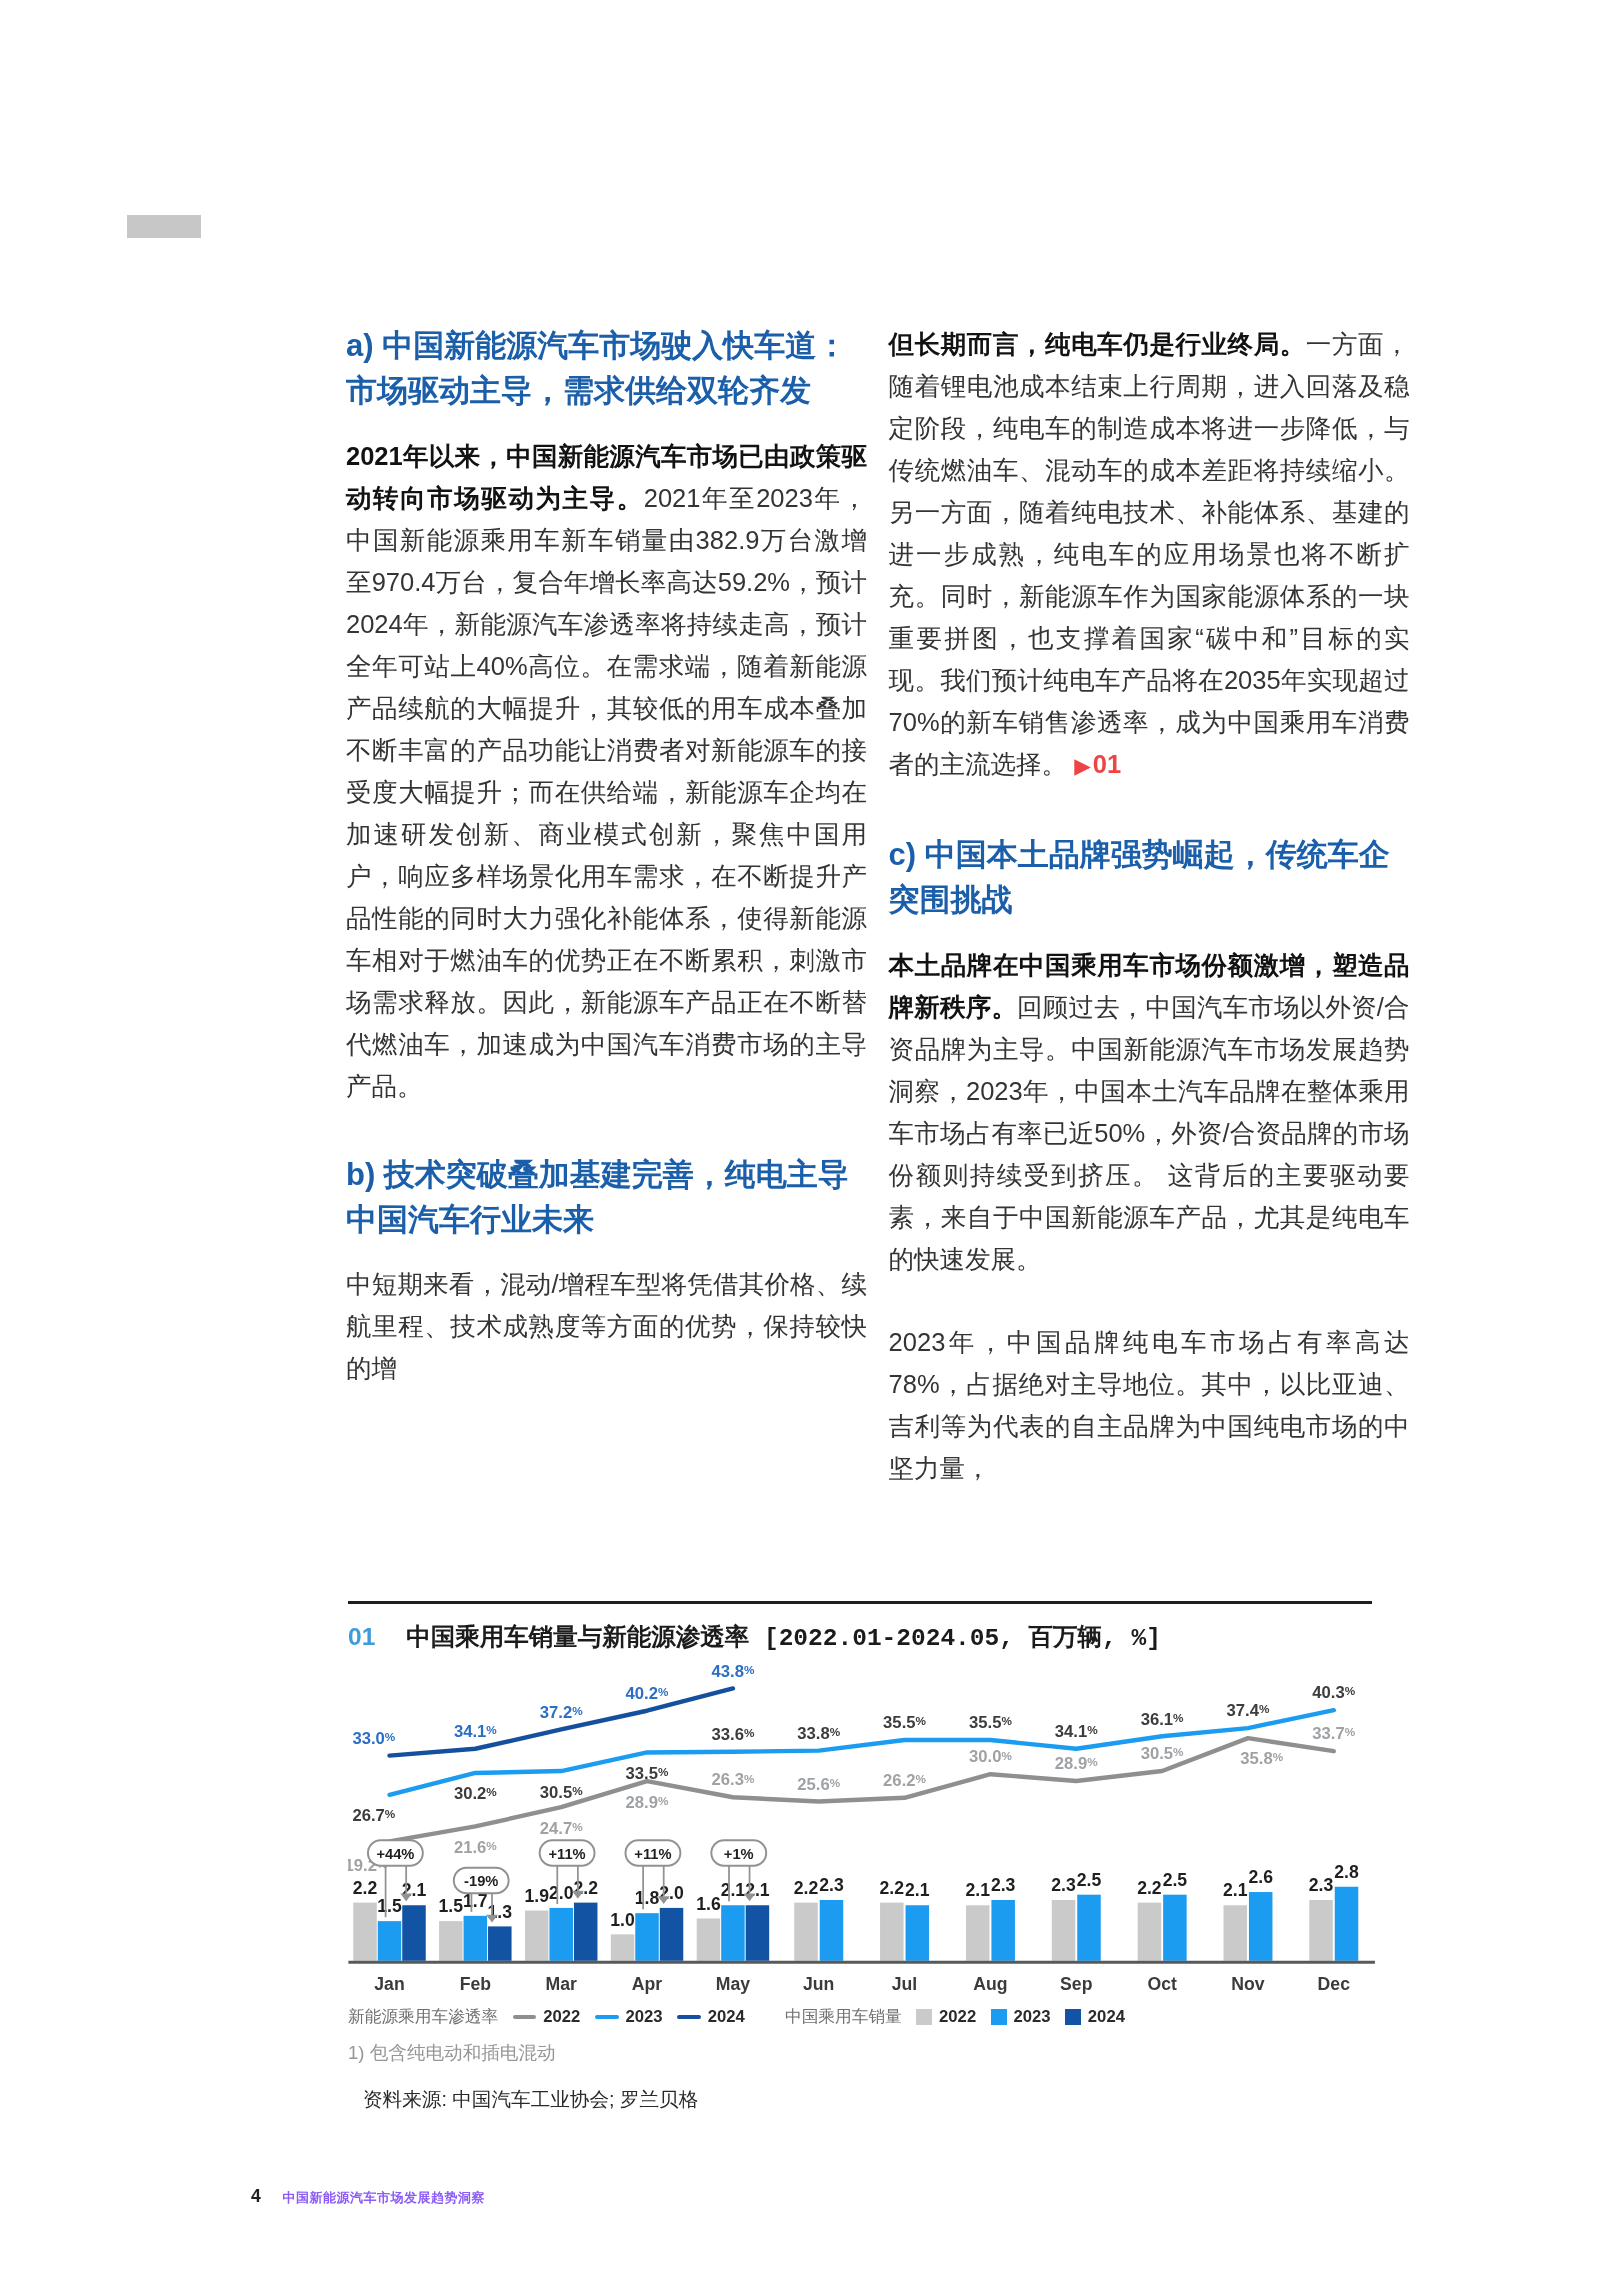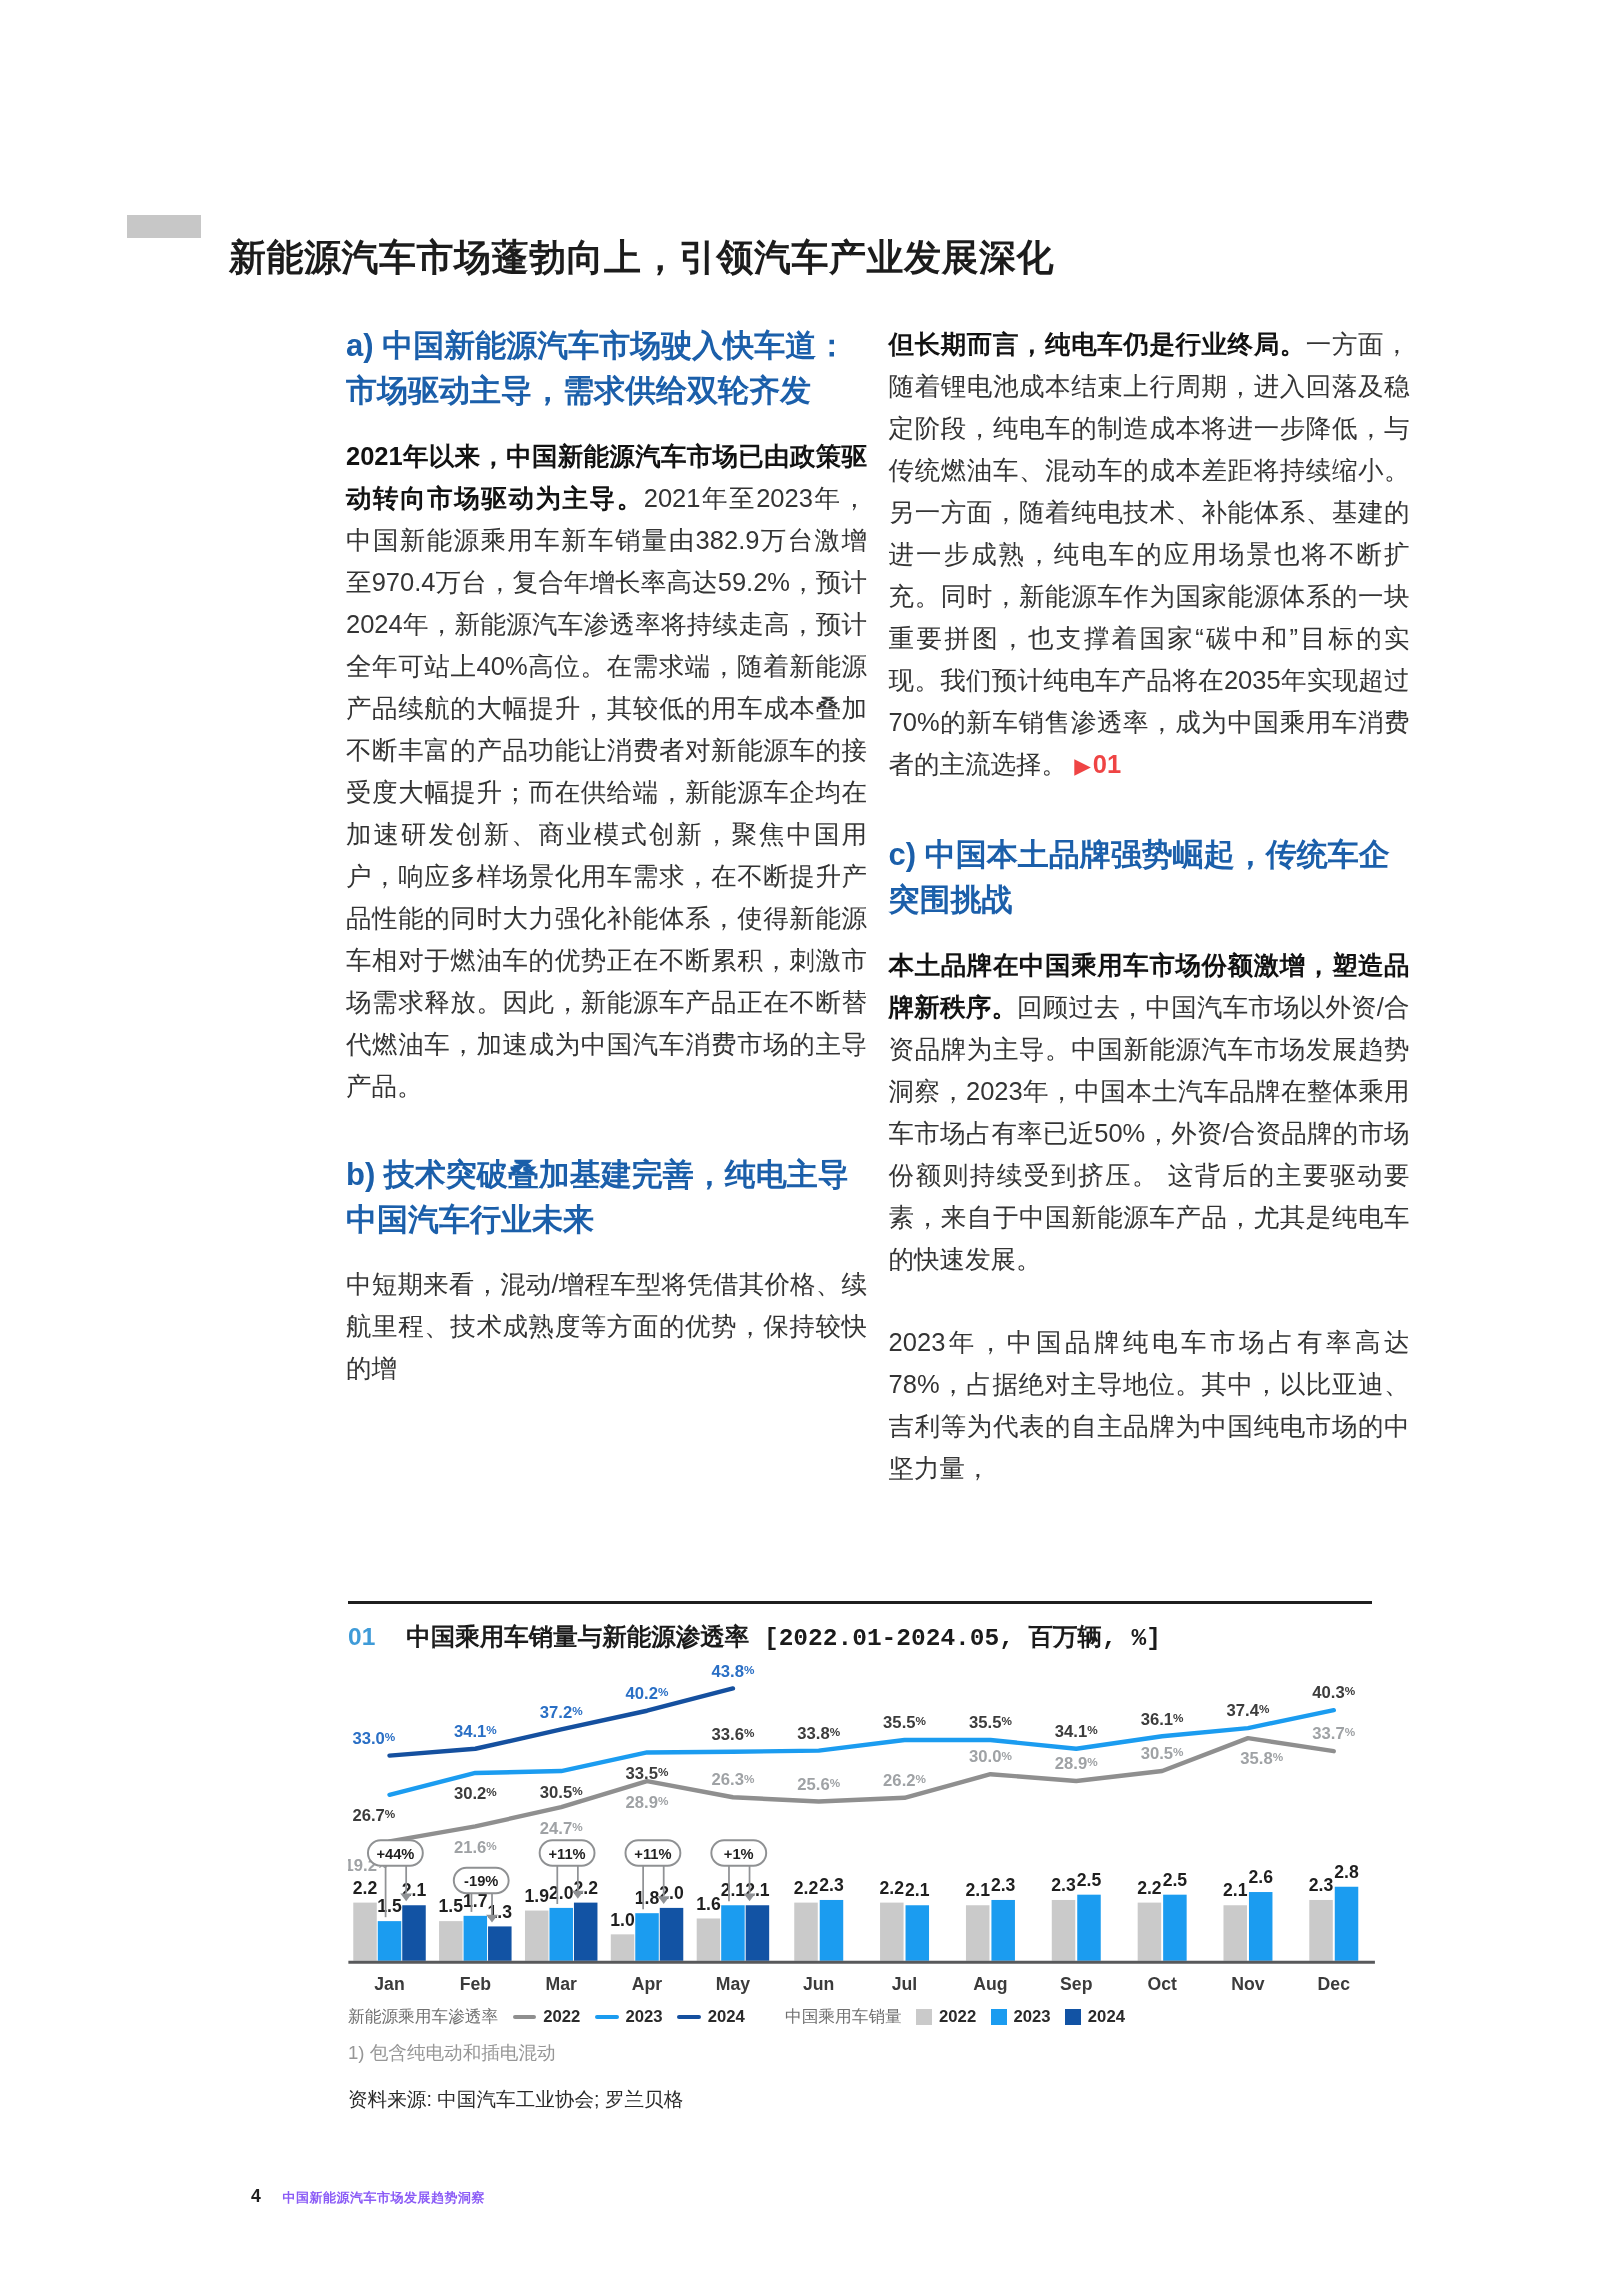--- a/index.html
+++ b/index.html
@@ -30,34 +30,33 @@
   .chart-wrap{margin-top:11.8px;}
   svg text{font-family:"Liberation Sans","DejaVu Sans",sans-serif;}
 
   .legend{display:flex;align-items:center;gap:14.7px;margin-top:2px;font-size:16.7px;color:#2a2a2a;}
   .lg-group-label{color:#707070;}
   .lg-group-label.second{margin-left:25.5px;}
   .lg-item{display:flex;align-items:center;gap:6.9px;font-weight:bold;}
   .lg-line{width:23.5px;height:3.9px;border-radius:2px;}
   .lg-sq{width:15.7px;height:15.7px;}
   .footnote{margin-top:11.8px;font-size:18.6px;color:#969696;}
-  .source{margin-top:19.6px;font-size:19.6px;color:#2a2a2a;}
+  .source{margin-top:19.6px;font-size:19.6px;color:#2a2a2a;margin-left:15px;}
 
   
   .footer{position:absolute;left:251px;top:2186px;display:flex;align-items:baseline;gap:21.6px;}
   .footer .pg{font-size:17.6px;font-weight:bold;color:#1f1f1f;}
   .footer .doc{font-size:13px;font-weight:bold;color:#8b5cf6;letter-spacing:0.5px;}
 </style>
 </head>
 <body>
 
 <div class="page">
 
   <div class="accent-bar"></div>
-  <h1 class="page-title">新能源汽车市场蓬勃向上，引领汽车产业发展深化</h1>
 
   <div class="columns">
     <div class="col">
       <h2 class="sec-h">a) 中国新能源汽车市场驶入快车道：市场驱动主导，需求供给双轮齐发</h2>
       <p class="body-p"><span class="lead">2021年以来，中国新能源汽车市场已由政策驱动转向市场驱动为主导。</span><span>2021年至2023年，中国新能源乘用车新车销量由382.9万台激增至970.4万台，复合年增长率高达59.2%，预计2024年，新能源汽车渗透率将持续走高，预计全年可站上40%高位。在需求端，随着新能源产品续航的大幅提升，其较低的用车成本叠加不断丰富的产品功能让消费者对新能源车的接受度大幅提升；而在供给端，新能源车企均在加速研发创新、商业模式创新，聚焦中国用户，响应多样场景化用车需求，在不断提升产品性能的同时大力强化补能体系，使得新能源车相对于燃油车的优势正在不断累积，刺激市场需求释放。因此，新能源车产品正在不断替代燃油车，加速成为中国汽车消费市场的主导产品。</span></p>
       <h2 class="sec-h later">b) 技术突破叠加基建完善，纯电主导中国汽车行业未来</h2>
       <p class="body-p tight">中短期来看，混动/增程车型将凭借其价格、续航里程、技术成熟度等方面的优势，保持较快的增</p>
     </div>
     <div class="col">
       <p class="body-p"><span class="lead">但长期而言，纯电车仍是行业终局。</span><span>一方面，随着锂电池成本结束上行周期，进入回落及稳定阶段，纯电车的制造成本将进一步降低，与传统燃油车、混动车的成本差距将持续缩小。另一方面，随着纯电技术、补能体系、基建的进一步成熟，纯电车的应用场景也将不断扩充。同时，新能源车作为国家能源体系的一块重要拼图，也支撑着国家“碳中和”目标的实现。我们预计纯电车产品将在2035年实现超过70%的新车销售渗透率，成为中国乘用车消费者的主流选择。</span> <span class="fig-ref"><span class="tri">▶</span><span>01</span></span></p>

